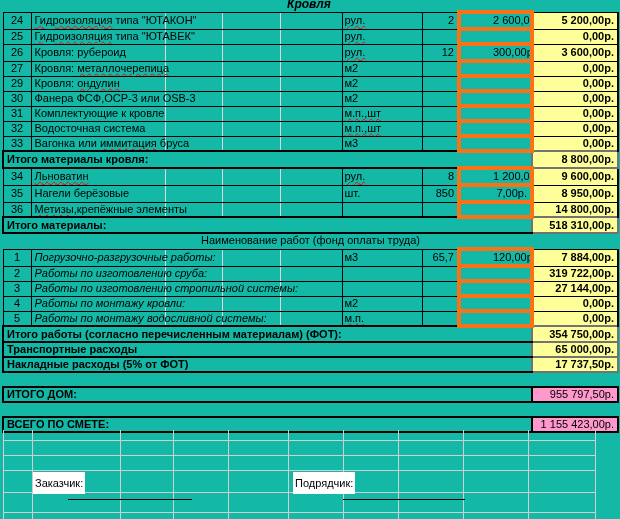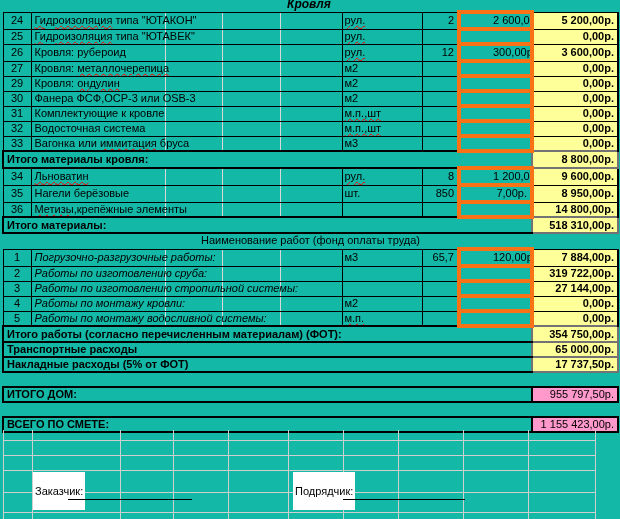--- a/index.html
+++ b/index.html
@@ -44,21 +44,21 @@
   td.pinkcell {
     text-align:right; border:2px solid #000; background:var(--pink,#FF99CC);
   }
   .sp { text-decoration-line:underline; text-decoration-style:wavy;
         text-decoration-color:#ff0000; text-decoration-thickness:1px;
         text-underline-offset:1px; }
   .footer { position:absolute; left:0; top:430px; width:620px; height:89px; }
   .fv { position:absolute; top:0; height:89px; width:1px; background:#cfcfcf; }
   .fh { position:absolute; left:3px; width:593px; height:1px; background:#cfcfcf; }
   .flabel { position:absolute; top:42px; height:14px; line-height:14px;
-            background:#fff; padding:12px 2px; }
+            background:#fff; padding:4px 2px; }
   .sig { position:absolute; top:69px; height:1px; background:#000; }
 </style>
 </head>
 <body>
 
 <div class="sheet">
   <div class="title">Кровля</div>
 
   <table class="est">
     <colgroup>

